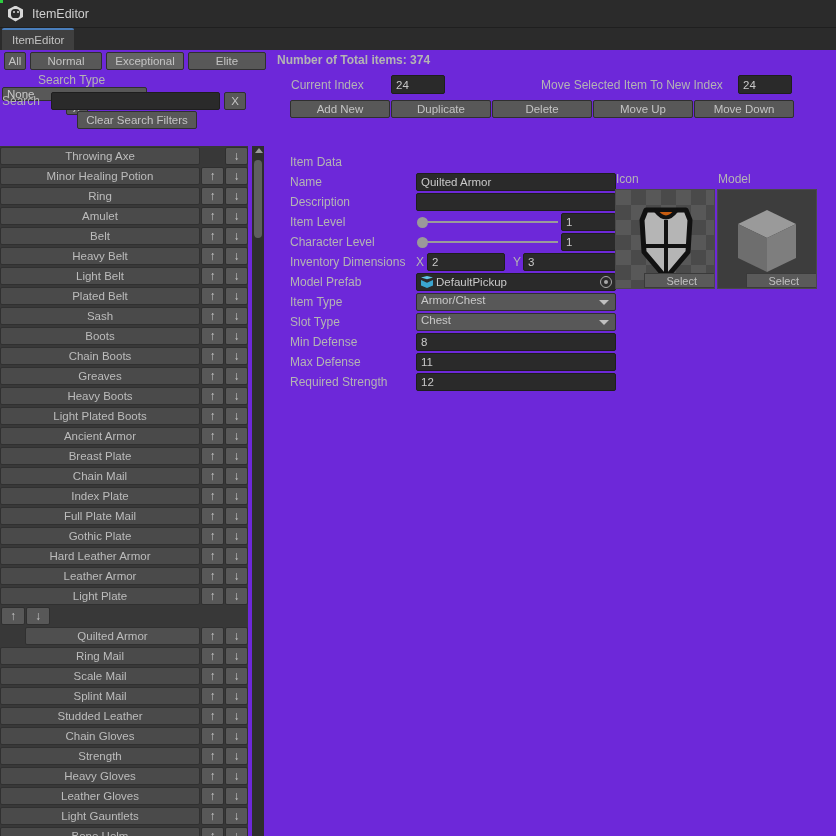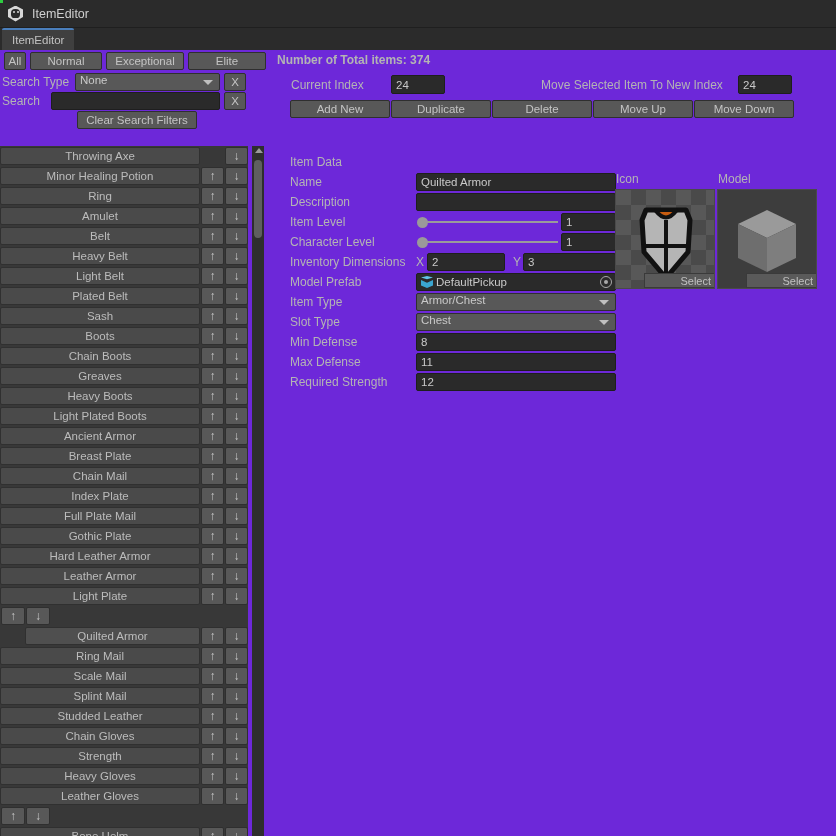--- a/index.html
+++ b/index.html
@@ -93,21 +93,21 @@
     border-right: 5px solid transparent;
     border-top: 5px solid #c0c0c0;
   }
   .lbl { font-size: 12px; color: #b4b4b4; }
 
   
   .filters { position: absolute; left: 4px; top: 52px; height: 18px; display: flex; gap: 4px; }
   .filters .btn { height: 18px; }
 
   .srow { position: absolute; display: flex; align-items: center; }
-  .srow1 { left: 2px; top: 73px; height: 18px; }
+  .srow1 { left: 2px; top: 73px; height: 18px; flex-direction: column; }
   .srow2 { left: 2px; top: 92px; height: 18px; }
   .clearrow { position: absolute; left: 77px; top: 111px; height: 18px; }
 
   
   .total-label { position: absolute; left: 277px; top: 53px; font-size: 12px; color: #b4b4b4; font-weight: bold; }
   .idx-row { position: absolute; left: 291px; top: 75px; height: 19px; display: flex; align-items: center; }
   .move-row { position: absolute; left: 541px; top: 75px; height: 19px; display: flex; align-items: center; }
   .crud-row { position: absolute; left: 290px; top: 100px; height: 18px; display: flex; gap: 1px; }
   .crud-row .btn { height: 18px; width: 100px; }
 
@@ -187,21 +187,21 @@
     background-image:
       linear-gradient(45deg, #4a4a4a 25%, transparent 25%, transparent 75%, #4a4a4a 75%),
       linear-gradient(45deg, #4a4a4a 25%, transparent 25%, transparent 75%, #4a4a4a 75%);
     background-size: 30px 30px;
     background-position: 0 0, 15px 15px;
   }
   .select-btn {
     position: absolute; left: 28px; bottom: 0; width: 72px; height: 15px;
     background: #5a5a5a; border: 1px solid #3a3a3a;
     display: flex; align-items: center; justify-content: flex-end;
-    padding-right: 4px;
+    padding-right: 18px;
     font-size: 11px; color: #c0c0c0;
   }
   .cube3d { position: absolute; left: 16px; top: 18px; width: 66px; height: 66px; }
 </style>
 </head>
 <body>
 
 <div id="app">
 
   <div class="titlebar">
@@ -424,20 +424,21 @@
         <div class="name">Heavy Gloves</div>
         <div class="arrow">↑</div>
         <div class="arrow">↓</div>
       </div>
       <div class="row">
         <div class="name">Leather Gloves</div>
         <div class="arrow">↑</div>
         <div class="arrow">↓</div>
       </div>
       <div class="row">
+        <div class="name">Light Gauntlets</div>
         <div class="arrow">↑</div>
         <div class="arrow">↓</div>
       </div>
       <div class="row">
         <div class="name">Bone Helm</div>
         <div class="arrow">↑</div>
         <div class="arrow">↓</div>
       </div>
     </div>
 

